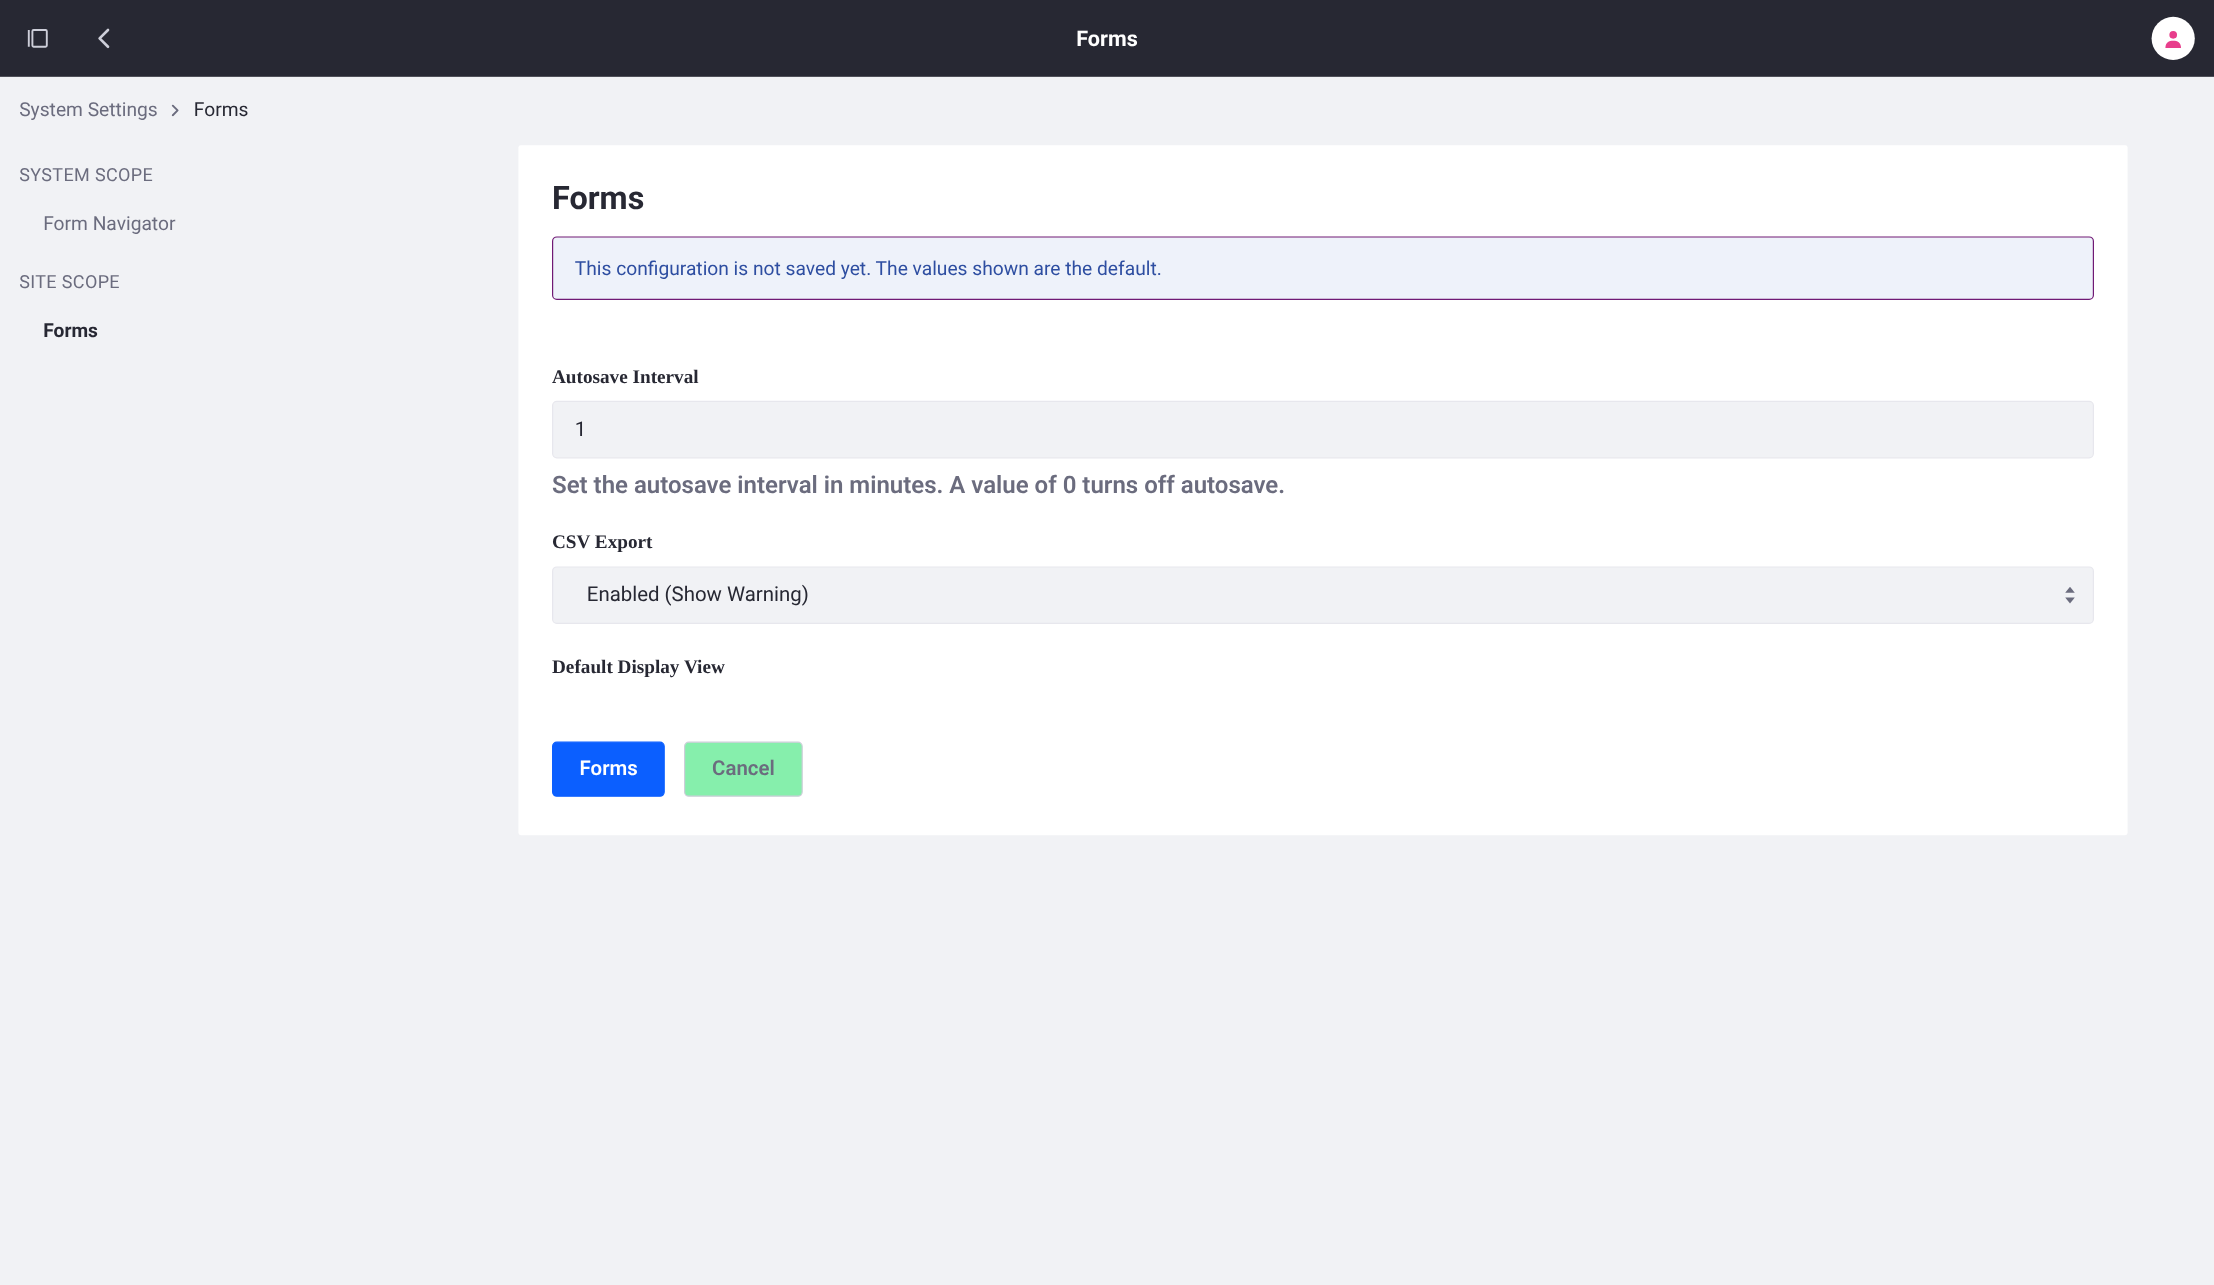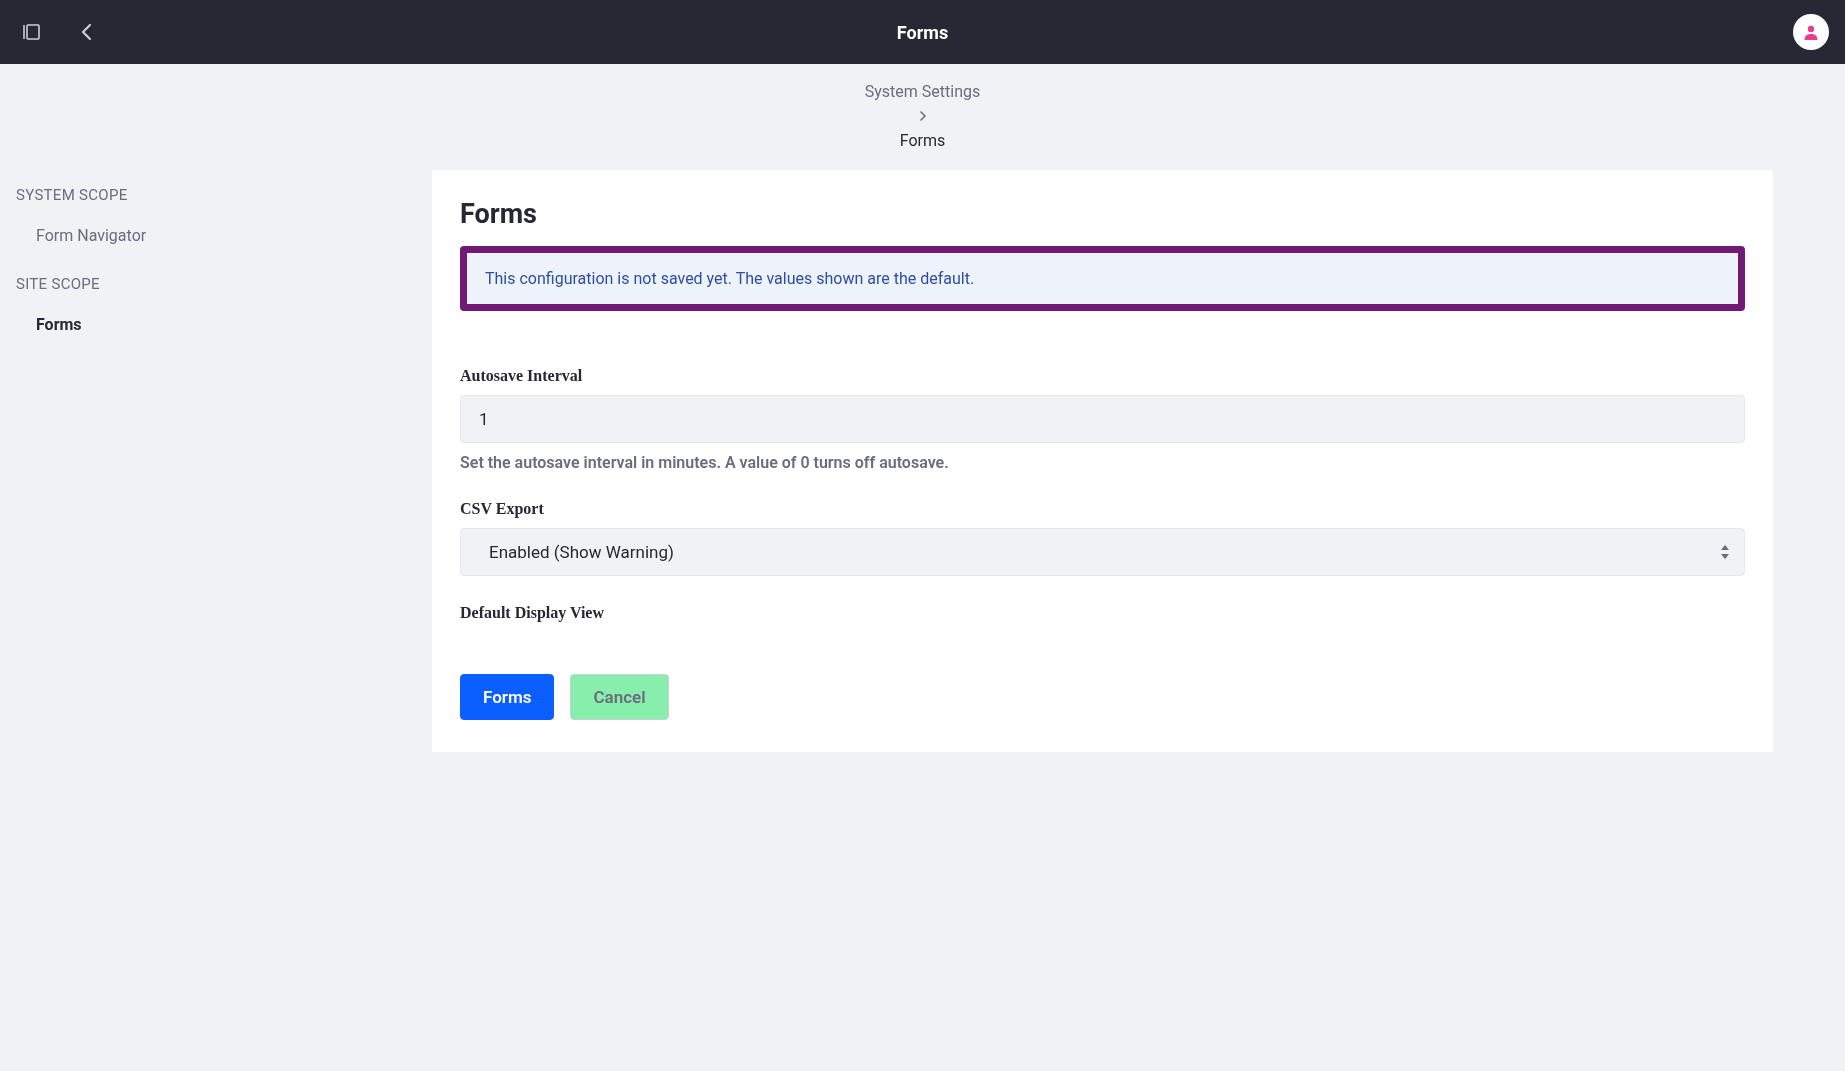--- a/index.html
+++ b/index.html
@@ -58,21 +58,20 @@
   }
   .avatar svg { display: block; }
 
   
   .breadcrumb {
     padding: 18px 16px 16px 16px;
     font-size: 16px;
     display: flex;
     align-items: center;
     gap: 10px;
-    flex-direction: column;
   }
   .breadcrumb-link {
     color: #6b6c7e;
     cursor: pointer;
     text-decoration: none;
   }
   .breadcrumb-sep {
     color: #6b6c7e;
     display: inline-flex;
     align-items: center;
@@ -124,21 +123,21 @@
     margin-right: 56px;
     padding: 28px 28px 32px 28px;
   }
   .panel-title {
     font-size: 27px;
     font-weight: 700;
     margin-bottom: 16px;
   }
   .info-alert {
     background: #eef2fa;
-    border: 7px solid #701a75;
+    border: 1px solid #701a75;
     border-radius: 4px;
     padding: 16px 18px;
     color: #2e4ea1;
     font-size: 16px;
     margin-bottom: 56px;
   }
 
   .form-group {
     margin-bottom: 28px;
   }
@@ -157,21 +156,21 @@
     border: 1px solid #e7e7ed;
     border-radius: 4px;
     padding: 0 18px;
     font-size: 17px;
     color: #272833;
     font-family: inherit;
   }
   .form-help {
     margin-top: 10px;
     color: #6b6c7e;
-    font-size: 16px;
+    font-size: 20px;
     font-weight: 600;
   }
 
   .select-wrap {
     position: relative;
   }
   .select-wrap select {
     appearance: none;
     -webkit-appearance: none;
     -moz-appearance: none;

